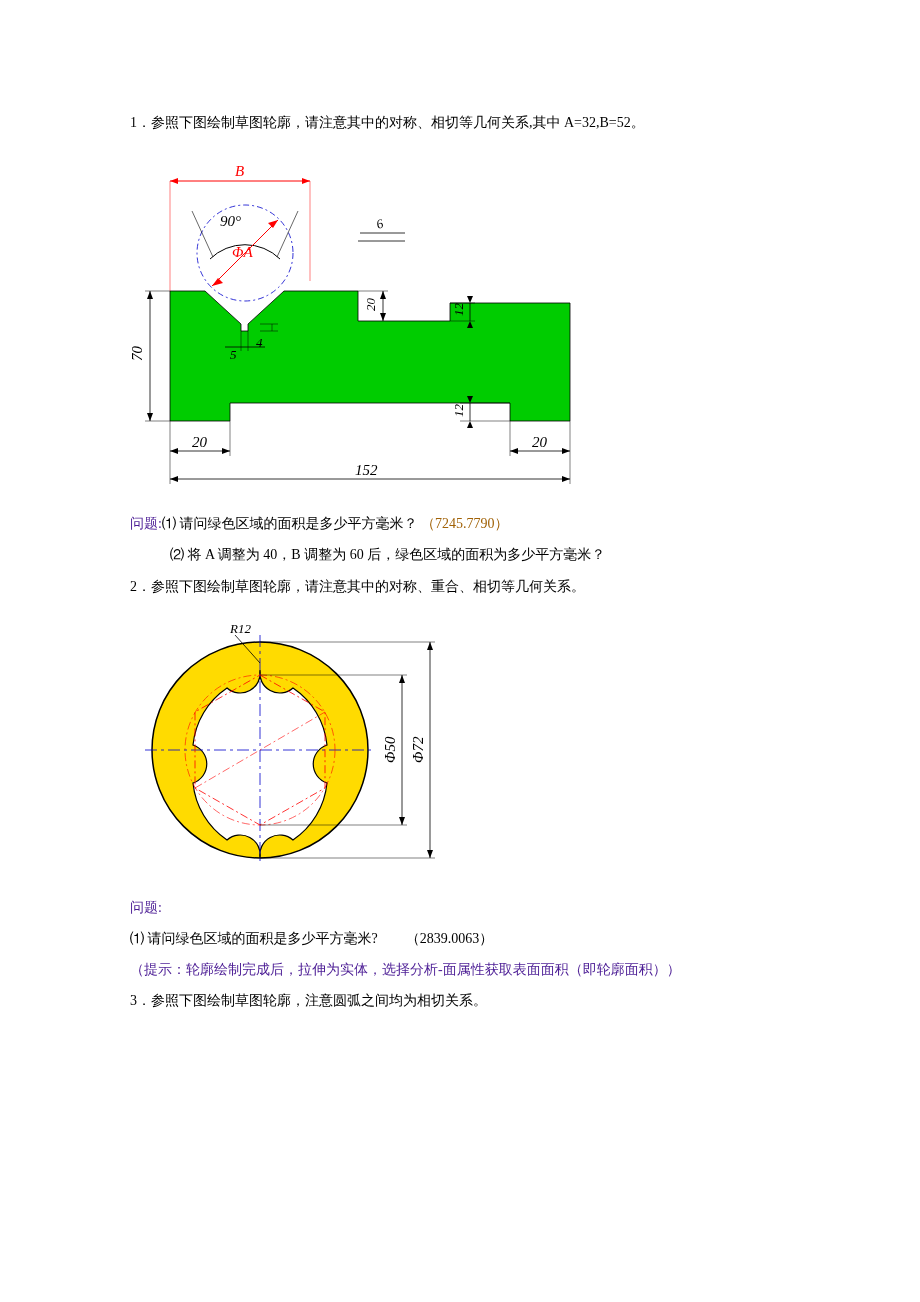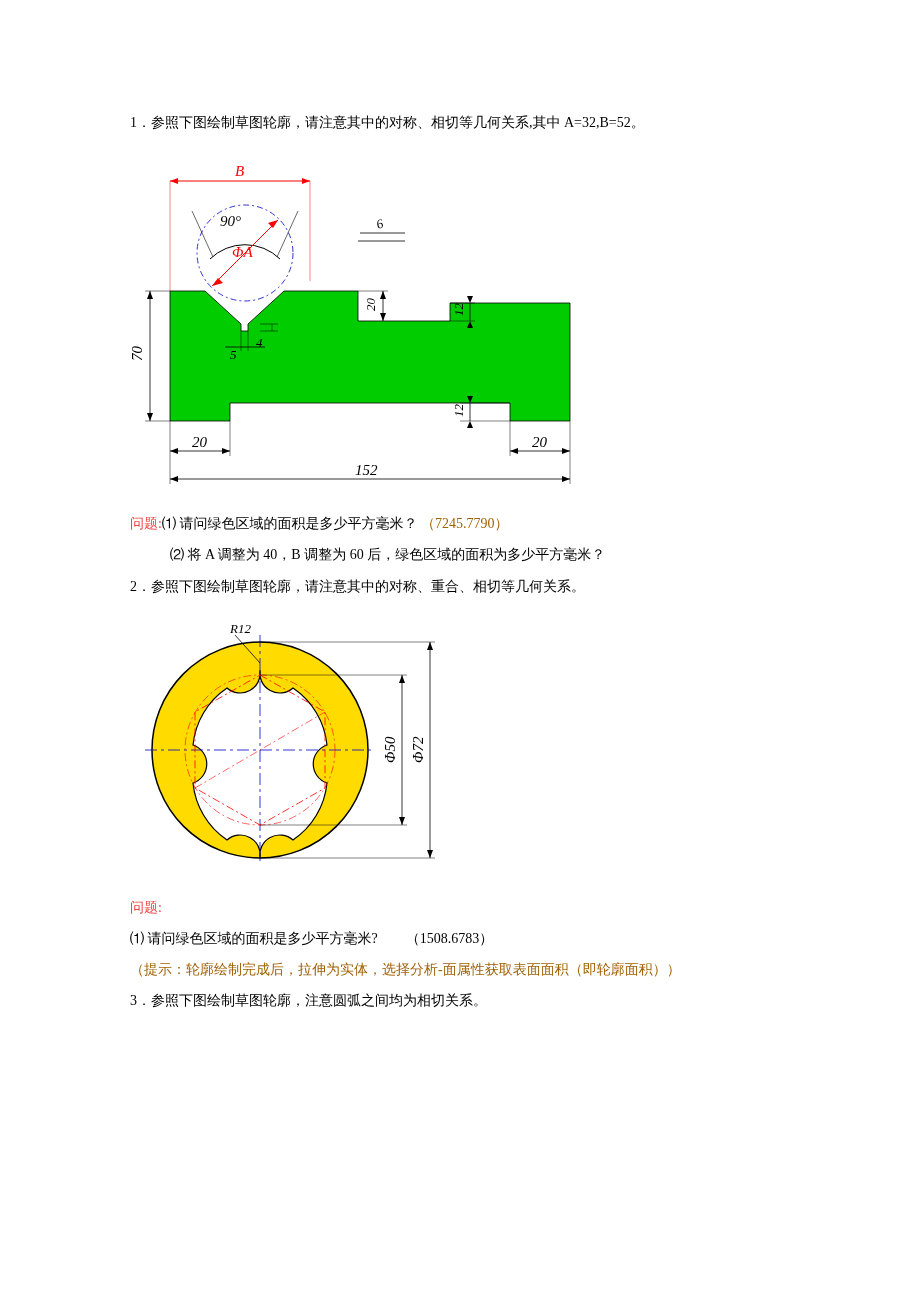--- a/index.html
+++ b/index.html
@@ -7,23 +7,23 @@
       width: 920px;
       font-family: "SimSun", "宋体", serif;
       font-size: 14px;
       line-height: 1.8;
       padding: 110px 130px 60px 130px;
       background: #fff;
       color: #000;
     }
     .problem-text { margin-bottom: 6px; }
     .figure { margin: 6px 0 10px 0; }
-    .question-label { color: #ef4444; }
+    .question-label { color: #4c1d95; }
     .answer-green { color: #a16207; }
-    .hint-green { color: #a16207; }
+    .hint-green { color: #4c1d95; }
     .indent { padding-left: 40px; }
     svg { display: block; }
     .dim-text {
       font-family: "Times New Roman", serif;
       font-style: italic;
       font-size: 15px;
     }
     .dim-text-sm {
       font-family: "Times New Roman", serif;
       font-style: italic;
@@ -185,19 +185,19 @@
     <line x1="130" y1="37" x2="305" y2="37" stroke="#000" stroke-width="0.5"></line>
     <line x1="130" y1="253" x2="305" y2="253" stroke="#000" stroke-width="0.5"></line>
     <text x="293" y="158" class="dim-text black-text" transform="rotate(-90 293 158)">Φ72</text>
   </svg>
 </div>
 
 <p class="problem-text">
   <span class="question-label">问题:</span>
 </p>
 <p class="problem-text">
-  <span>⑴ 请问绿色区域的面积是多少平方毫米?</span>　　<span>（1508.6783）</span>
+  <span>⑴ 请问绿色区域的面积是多少平方毫米?</span>　　<span>（2839.0063）</span>
 </p>
 <p class="problem-text hint-green">（提示：轮廓绘制完成后，拉伸为实体，选择分析-面属性获取表面面积（即轮廓面积））</p>
 
 <p class="problem-text">
   <span>3．</span><span>参照下图绘制草图轮廓，注意圆弧之间均为相切关系。</span>
 </p>
 
 </body></html>

